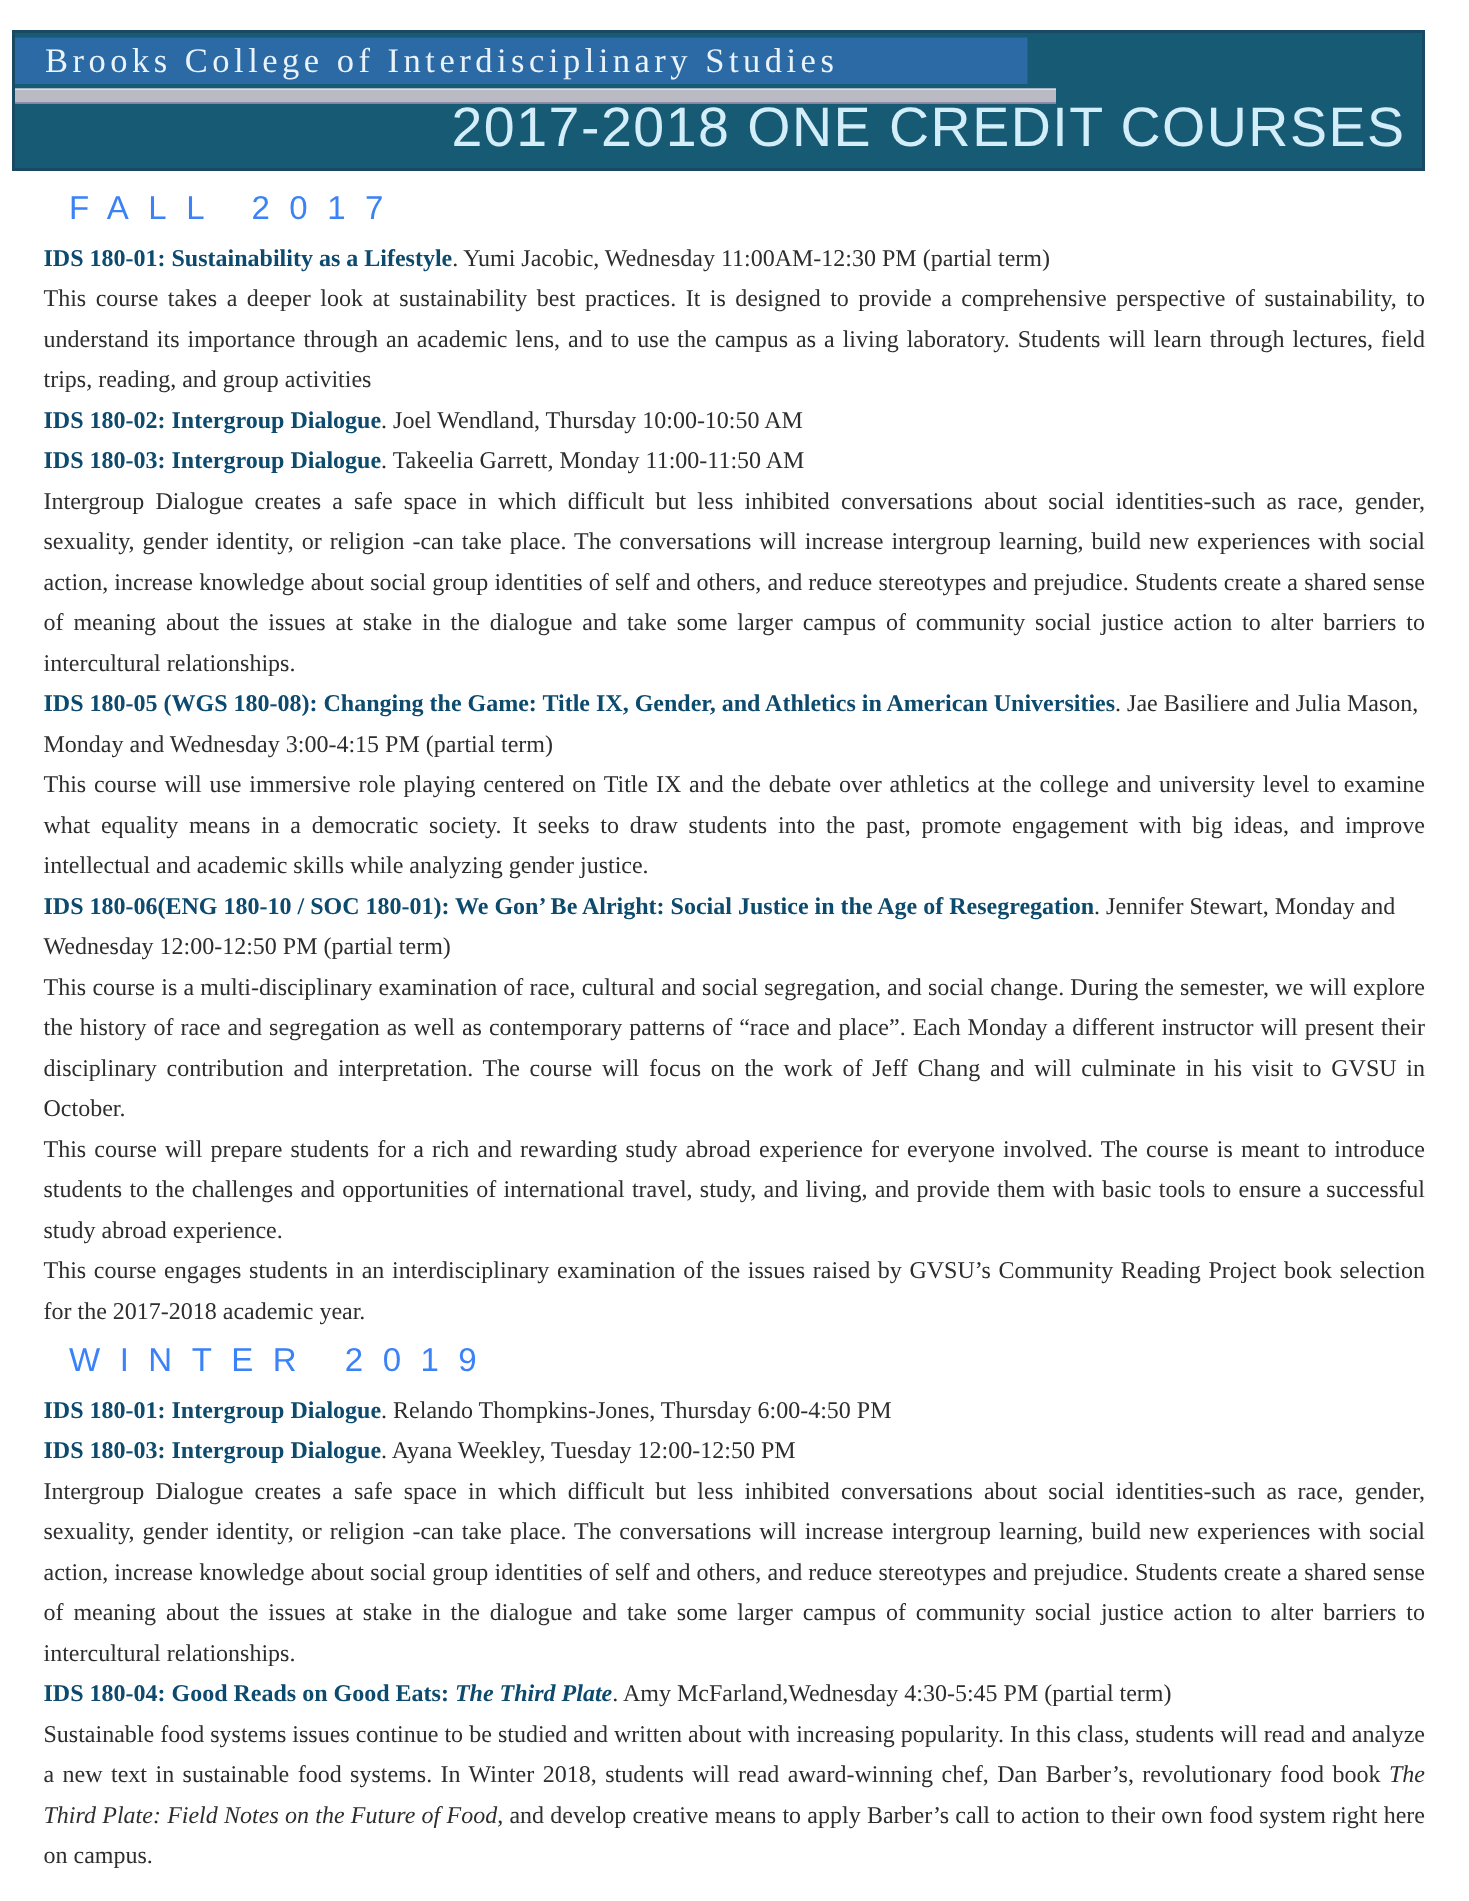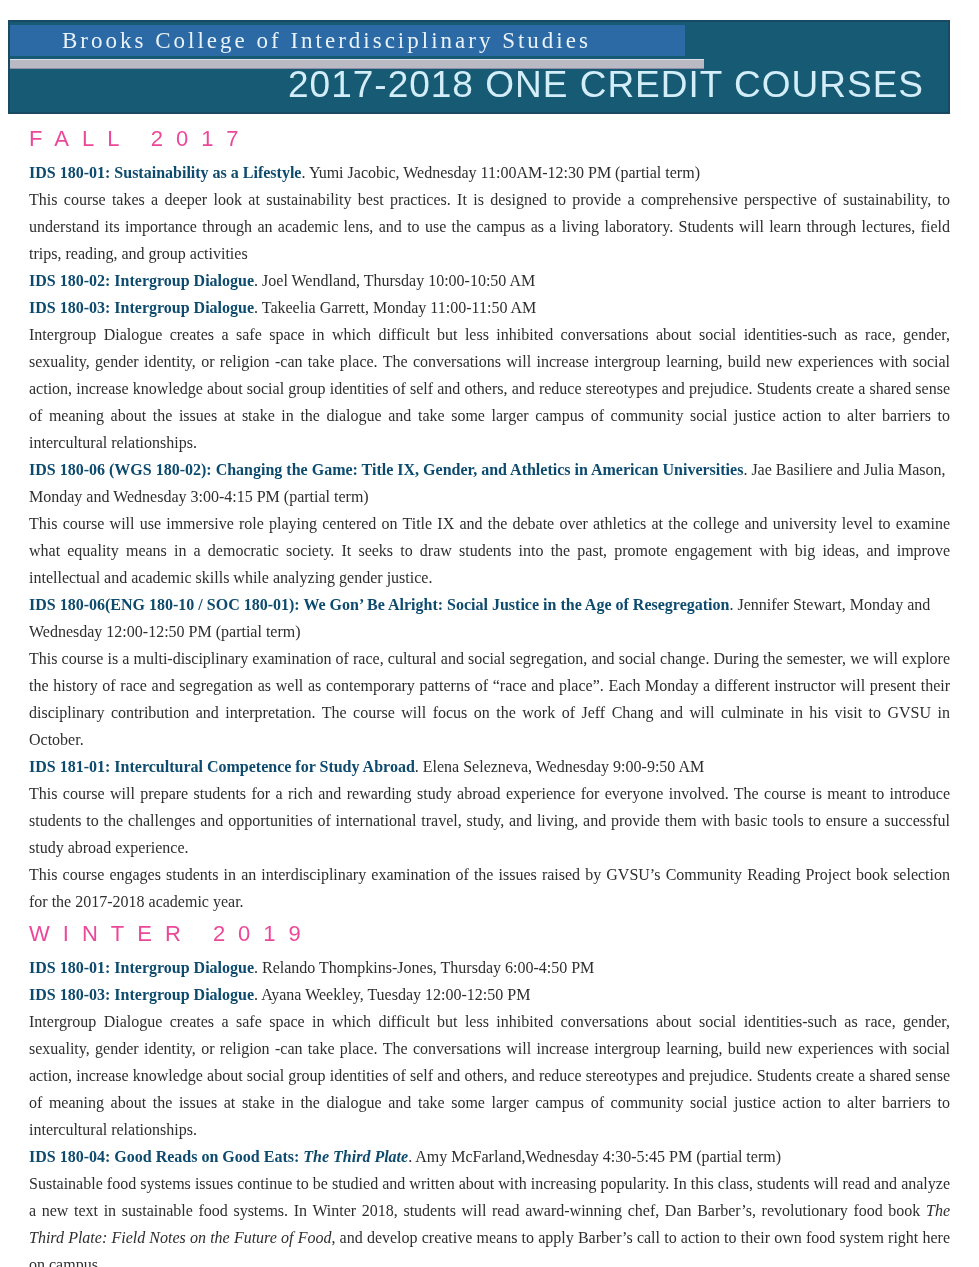--- a/index.html
+++ b/index.html
@@ -9,36 +9,36 @@
   }
   
   .masthead{
     position:relative;margin:20px 29px 0 8px;height:94px;
     background:#175A73;border:2px solid #1A4A63;box-sizing:border-box;
   }
   .college-strip{
     position:absolute;top:3px;left:0;width:72%;height:31px;
     background:#2B6AA5;color:#EAF3FA;
     font-family:"Liberation Serif",serif;font-size:23px;letter-spacing:3px;
-    line-height:31px;padding-left:52px;box-sizing:border-box;white-space:nowrap;
+    line-height:31px;padding-left:20px;box-sizing:border-box;white-space:nowrap;
   }
   .silver-bar{
     position:absolute;top:37px;left:0;width:74%;height:8px;
     background:#B9BAC4;border-top:1px solid #DDDDE6;border-bottom:1px solid #8E8EA8;
   }
   .banner-title{
-    position:absolute;bottom:6px;right:24px;
+    position:absolute;bottom:6px;right:11px;
     font-family:"Liberation Sans",sans-serif;font-size:37px;
     color:#D3EDF9;letter-spacing:1px;white-space:nowrap;
   }
   
   .content{padding:6px 29px 0 29px;font-size:16px;line-height:27px;color:#2E2E2E;}
   .season{
     font-family:"Liberation Sans",sans-serif;font-size:22px;font-weight:400;
-    color:#ec4899;letter-spacing:13px;margin:5px 0 7px 0;white-space:nowrap;
+    color:#3b82f6;letter-spacing:13px;margin:5px 0 7px 17px;white-space:nowrap;
   }
   .chead{margin:0;}
   .chead b{color:#0c4a6e;}
   .chead .it{font-style:italic;}
   .cdesc{margin:0;text-align:justify;}
   .cdesc .it{font-style:italic;}
 </style>
 </head>
 <body>
 
@@ -55,27 +55,26 @@
   <h2 class="season">FALL  2017</h2>
 
   <p class="chead"><b>IDS 180-01: Sustainability as a Lifestyle</b><span>. Yumi Jacobic, Wednesday 11:00AM-12:30 PM (partial term)</span></p>
   <p class="cdesc">This course takes a deeper look at sustainability best practices. It is designed to provide a comprehensive perspective of sustainability, to understand its importance through an academic lens, and to use the campus as a living laboratory.  Students will learn through lectures, field trips, reading, and group activities</p>
 
   <p class="chead"><b>IDS 180-02: Intergroup Dialogue</b><span>. Joel Wendland, Thursday 10:00-10:50 AM</span></p>
 
   <p class="chead"><b>IDS 180-03: Intergroup Dialogue</b><span>. Takeelia Garrett, Monday 11:00-11:50 AM</span></p>
   <p class="cdesc">Intergroup Dialogue creates a safe space in which difficult but less inhibited conversations about social identities-such as race, gender, sexuality, gender identity, or religion -can take place.  The conversations will increase intergroup learning, build new experiences with social action, increase knowledge about social group identities of self and others, and reduce stereotypes and prejudice. Students create a  shared sense of meaning about the issues at stake in the dialogue and take some larger campus of community social justice action to alter barriers to intercultural relationships.</p>
 
-  <p class="chead"><b>IDS 180-06 (WGS 180-02): Changing the Game: Title IX, Gender, and Athletics in American Universities</b><span>. Jae Basiliere and Julia Mason, Monday and Wednesday 3:00-4:15 PM (partial term)</span></p>
+  <p class="chead"><b>IDS 180-05 (WGS 180-08): Changing the Game: Title IX, Gender, and Athletics in American Universities</b><span>. Jae Basiliere and Julia Mason, Monday and Wednesday 3:00-4:15 PM (partial term)</span></p>
   <p class="cdesc">This course will use immersive role playing centered on Title IX and the debate over athletics at the college and university level to examine what equality means in a democratic society.  It seeks to draw students into the past, promote engagement with big ideas, and improve intellectual and academic skills while analyzing gender justice.</p>
 
   <p class="chead"><b>IDS 180-06(ENG 180-10 / SOC 180-01): We Gon’ Be Alright: Social Justice in the Age of Resegregation</b><span>. Jennifer Stewart, Monday and Wednesday 12:00-12:50 PM (partial term)</span></p>
   <p class="cdesc">This course is a multi-disciplinary examination of race, cultural and social segregation, and social change. During the semester, we will explore the history of race and segregation as well as contemporary patterns of “race and place”.  Each Monday a different instructor will present their disciplinary contribution and interpretation.  The course will focus on the work of Jeff Chang and will culminate in his visit to GVSU in October.</p>
 
-  <p class="chead"><b>IDS 181-01: Intercultural Competence for Study Abroad</b><span>. Elena Selezneva, Wednesday 9:00-9:50 AM</span></p>
   <p class="cdesc">This course will prepare students for a rich and rewarding study abroad experience for everyone involved. The course is meant to introduce students to the challenges and opportunities of international travel, study, and living, and provide them with basic tools to ensure a successful study abroad experience.</p>
 
   <p class="cdesc">This course engages students in an interdisciplinary examination of the issues raised by GVSU’s Community Reading Project book selection for the 2017-2018 academic year.</p>
 
   <h2 class="season">WINTER  2019</h2>
 
   <p class="chead"><b>IDS 180-01: Intergroup Dialogue</b><span>. Relando Thompkins-Jones, Thursday 6:00-4:50 PM</span></p>
 
   <p class="chead"><b>IDS 180-03: Intergroup Dialogue</b><span>. Ayana Weekley, Tuesday 12:00-12:50 PM</span></p>
   <p class="cdesc">Intergroup Dialogue creates a safe space in which difficult but less inhibited conversations about social identities-such as race, gender, sexuality, gender identity, or religion -can take place.  The conversations will increase intergroup learning, build new experiences with social action, increase knowledge about social group identities of self and others, and reduce stereotypes and prejudice. Students create a  shared sense of meaning about the issues at stake in the dialogue and take some larger campus of community social justice action to alter barriers to intercultural relationships.</p>

